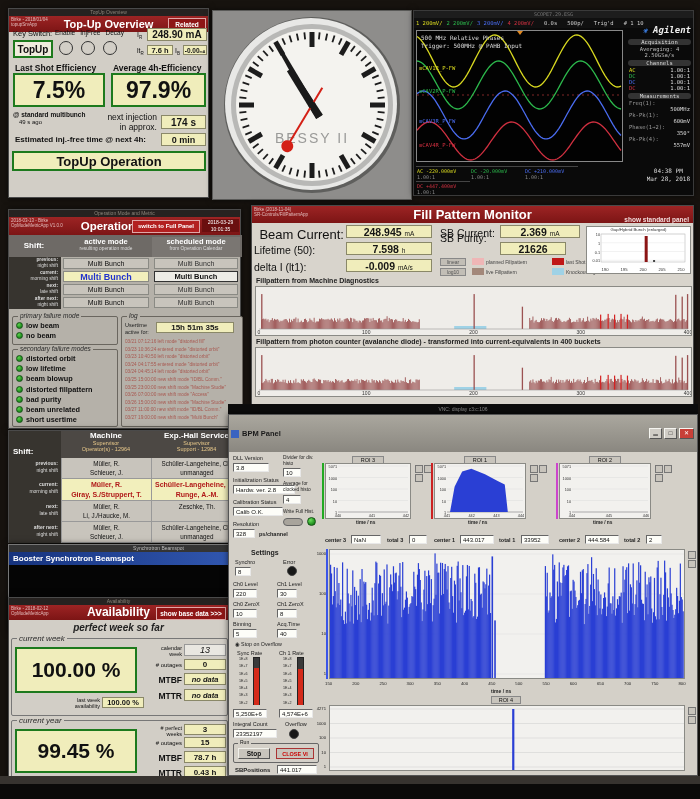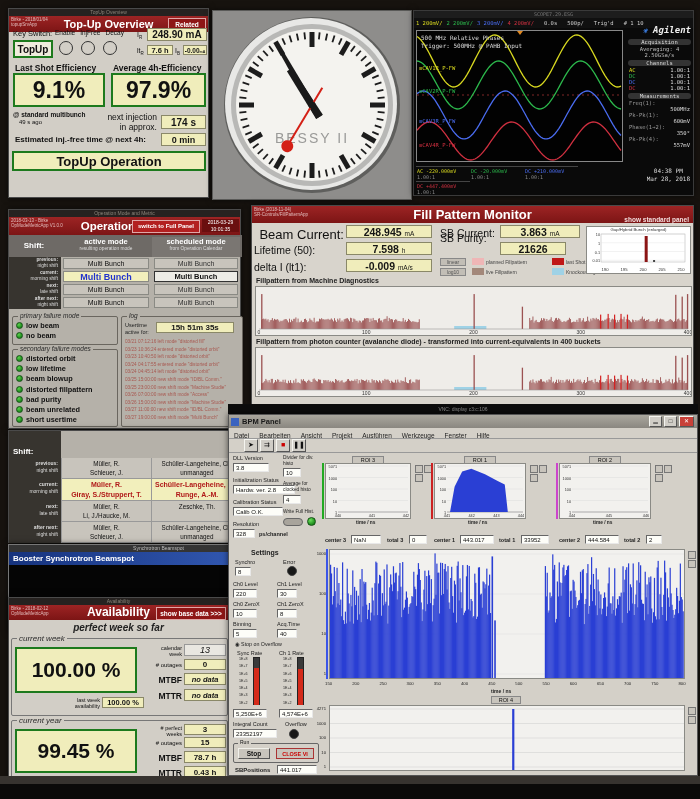--- a/index.html
+++ b/index.html
@@ -56,21 +56,21 @@
     <div class="abs ybox" style="left:138px;top:19px;width:60px;height:13px;font-size:10px;font-weight:bold;line-height:12px;">248.90 mA</div>
     <div class="abs" style="left:128px;top:38px;font-size:7px;">
       <span>lt</span><sub style="font-size:4.5px;">R</sub></div>
     <div class="abs ybox" style="left:138px;top:36px;width:26px;height:10px;font-size:7.5px;font-weight:bold;line-height:9px;">7.6 h</div>
     <div class="abs" style="left:166px;top:38px;font-size:7px;">
       <span>I</span><sub style="font-size:4.5px;">B</sub></div>
     <div class="abs ybox" style="left:174px;top:36px;width:24px;height:10px;font-size:6.5px;font-weight:bold;line-height:9px;"><span>-0.00</span><span style="font-size:3.5px;">mA</span></div>
 
     <div class="abs" style="left:6px;top:54px;font-size:8.5px;font-weight:bold;">Last Shot Efficiency</div>
     <div class="abs" style="left:104px;top:54px;font-size:8.5px;font-weight:bold;">Average 4h-Efficiency</div>
-    <div class="abs gbox" style="left:4px;top:64px;width:92px;height:34px;font-size:23px;font-weight:bold;line-height:31px;">9.1%</div>
+    <div class="abs gbox" style="left:4px;top:64px;width:92px;height:34px;font-size:23px;font-weight:bold;line-height:31px;">7.5%</div>
     <div class="abs gbox" style="left:102px;top:64px;width:95px;height:34px;font-size:23px;font-weight:bold;line-height:31px;">97.9%</div>
     <div class="abs" style="left:4px;top:102px;font-size:6.5px;font-weight:bold;">@ standard multibunch</div>
     <div class="abs" style="left:10px;top:110px;font-size:6px;">49 s ago</div>
     <div class="abs" style="left:78px;top:104px;width:70px;text-align:right;font-size:8.5px;line-height:1.15;">
       <span>next injection</span><br><span>in approx.</span></div>
     <div class="abs ybox" style="left:152px;top:106px;width:45px;height:14px;font-size:10px;font-weight:bold;line-height:13px;">174 s</div>
     <div class="abs" style="left:6px;top:126px;font-size:8px;font-weight:bold;">Estimated inj.-free time @ next 4h:</div>
     <div class="abs ybox" style="left:152px;top:124px;width:45px;height:13px;font-size:9px;font-weight:bold;line-height:12px;">0 min</div>
     <div class="abs gbox" style="left:3px;top:142px;width:194px;height:20px;font-size:13px;font-weight:bold;line-height:17px;background:#f0edbb;">TopUp Operation</div>
   </div>
@@ -344,21 +344,21 @@
     <div class="redbar" style="height:17px;line-height:17px;">
       <div class="credit"><span>Birke (2018-11-04)</span><br><span>SR-Controls/FillPatternApp</span></div>
       <div class="rtitle" style="font-size:13px;">Fill Pattern Monitor</div>
       <div class="abs" style="right:4px;top:5px;font-size:6.5px;font-weight:bold;color:#f4dede;">show standard panel</div>
     </div>
     <div class="abs" style="left:2px;top:21px;width:90px;text-align:right;font-size:13px;">Beam Current:</div>
     <div class="abs ybox" style="left:94px;top:19px;width:86px;height:13px;font-size:10.5px;font-weight:bold;line-height:12px;">
       <span>248.945</span> <span style="font-size:6.5px;font-weight:normal;">mA</span></div>
     <div class="abs" style="left:188px;top:21px;font-size:10.5px;">SB Current:</div>
     <div class="abs ybox" style="left:248px;top:19px;width:80px;height:13px;font-size:10.5px;font-weight:bold;line-height:12px;">
-      <span>3.863</span> <span style="font-size:6.5px;font-weight:normal;">mA</span></div>
+      <span>2.369</span> <span style="font-size:6.5px;font-weight:normal;">mA</span></div>
     <div class="abs" style="left:2px;top:38px;font-size:10.5px;">Lifetime (50):</div>
     <div class="abs ybox" style="left:94px;top:36px;width:86px;height:13px;font-size:10.5px;font-weight:bold;line-height:12px;">
       <span>7.598</span> <span style="font-size:6.5px;font-weight:normal;">h</span></div>
     <div class="abs" style="left:188px;top:26px;font-size:10.5px;">SB Purity:</div>
     <div class="abs ybox" style="left:248px;top:36px;width:66px;height:13px;font-size:10.5px;font-weight:bold;line-height:12px;">21626</div>
     <div class="abs" style="left:2px;top:55px;font-size:10.5px;">delta I (lt1):</div>
     <div class="abs ybox" style="left:94px;top:53px;width:86px;height:13px;font-size:10.5px;font-weight:bold;line-height:12px;">
       <span>-0.009</span> <span style="font-size:6.5px;font-weight:normal;">mA/s</span></div>
     <div class="abs" style="left:188px;top:52px;width:26px;height:8px;background:#c2beb6;border:1px solid #888;font-size:5px;text-align:center;color:#555;">linear</div>
     <div class="abs" style="left:188px;top:62px;width:26px;height:8px;background:#c2beb6;border:1px solid #888;font-size:5px;text-align:center;color:#555;">log10</div>
@@ -1042,20 +1042,30 @@
           <text x="324.75" y="47" text-anchor="middle" font-size="5" fill="#333">300</text>
           <text x="432" y="47" text-anchor="middle" font-size="5" fill="#333">400</text>
         </svg>
     </div>
   </div>
 
   <div class="panel" style="left:8px;top:430px;width:233px;height:113px;background:#b5b1a9;border:1px solid #4a4a4a;">
     <div class="abs" style="left:0;top:0;width:52px;height:27px;background:#37342f;color:#fff;">
       <div style="position:absolute;bottom:2px;left:4px;font-size:8px;font-weight:bold;">Shift:</div>
       </div>
+    <div class="abs" style="left:52px;top:0;width:90px;height:27px;background:#4c4844;color:#fff;text-align:center;">
+      <div style="font-size:8px;font-weight:bold;">Machine</div>
+      <div style="font-size:5.5px;color:#e8c88a;">Supervisor</div>
+      <div style="font-size:5.5px;color:#e8c88a;">Operator(s) - 12964</div>
+      </div>
+    <div class="abs" style="left:142px;top:0;width:91px;height:27px;background:#4c4844;color:#fff;text-align:center;">
+      <div style="font-size:8px;font-weight:bold;">Exp.-Hall Service</div>
+      <div style="font-size:5.5px;color:#e8c88a;">Supervisor</div>
+      <div style="font-size:5.5px;color:#e8c88a;">Support - 12984</div>
+      </div>
     <div class="abs" id="shift-rows" style="left:0;top:27px;width:233px;">
         <div style="position: relative; height: 21px;">
           <div style="position: absolute; box-sizing: border-box; left: 0px; top: 0px; width: 52px; height: 100%; background: rgb(55, 52, 47); color: rgb(221, 221, 221); text-align: right; padding: 2px 3px 0px 0px; font-size: 5px; line-height: 1.3;"><b>previous:</b><br>night shift</div>
           <div style="position: absolute; box-sizing: border-box; left: 52px; top: 0px; width: 90px; height: 100%; text-align: center; border-bottom: 1px solid rgb(153, 153, 153); border-left: 1px solid rgb(153, 153, 153); padding-top: 1px; background: rgb(200, 196, 188);">
             <div style="font-size:6.3px;line-height:1.45;">Müller, R.</div>
             <div style="font-size:6.3px;line-height:1.45;">Schleuer, J.</div>
           </div>
           <div style="position: absolute; box-sizing: border-box; left: 142px; top: 0px; width: 91px; height: 100%; text-align: center; border-bottom: 1px solid rgb(153, 153, 153); border-left: 1px solid rgb(153, 153, 153); padding-top: 1px; background: rgb(200, 196, 188);">
             <div style="font-size:6.3px;line-height:1.45;">Schüller-Langeheine, Ch.</div>
             <div style="font-size:6.3px;line-height:1.45;">unmanaged</div>
@@ -1140,21 +1150,21 @@
       <div class="abs ybox" style="left:172px;top:16px;width:42px;height:11px;font-size:8px;font-weight:bold;line-height:10px;">15</div>
       <div class="abs" style="left:128px;top:32px;width:42px;font-size:8.5px;font-weight:bold;text-align:right;">MTBF</div>
       <div class="abs ybox" style="left:172px;top:30px;width:42px;height:12px;font-size:8px;font-weight:bold;line-height:11px;">78.7 h</div>
       <div class="abs" style="left:128px;top:47px;width:42px;font-size:8.5px;font-weight:bold;text-align:right;">MTTR</div>
       <div class="abs ybox" style="left:172px;top:45px;width:42px;height:12px;font-size:8px;font-weight:bold;line-height:11px;">0.43 h</div>
     </div>
   </div>
 
   <div class="abs" style="left:228px;top:404px;width:470px;height:10px;background:#0c0c0c;color:#8a8a8a;font-size:5px;text-align:center;line-height:10px;">VNC: display c3:c:106</div>
   <div class="panel" id="bpmwin" style="left:228px;top:414px;width:470px;height:362px;background:#d4d0c8;border:1px solid #555;">
-    <div style="height:13px;background:linear-gradient(#aaa79e,#8a8780);display:flex;align-items:center;padding:0 2px;">
+    <div style="height:13px;background:linear-gradient(#aaa79e,#8a8780);display:flex;align-items:center;padding:12px 2px;">
       <span style="width:8px;height:8px;background:#3a63c0;display:inline-block;margin-right:3px;"></span>
       <span style="font-size:7.5px;font-weight:bold;color:#1a1a1a;flex:1;">BPM Panel</span>
       <span class="toolbtn" style="width:11px;height:9px;line-height:7px;font-size:6px;">▁</span>
       <span class="toolbtn" style="width:11px;height:9px;line-height:8px;font-size:6px;">□</span>
       <span class="toolbtn" style="width:13px;height:9px;line-height:8px;font-size:6px;background:#c84038;color:#fff;">✕</span>
     </div>
     <div id="bpm-menubar" style="height:10px;background:#d4d0c8;border-bottom:1px solid #999;line-height:10px;"><span class="menuitem">Datei</span><span class="menuitem">Bearbeiten</span><span class="menuitem">Ansicht</span><span class="menuitem">Projekt</span><span class="menuitem">Ausführen</span><span class="menuitem">Werkzeuge</span><span class="menuitem">Fenster</span><span class="menuitem">Hilfe</span></div>
     <div style="height:13px;border-bottom:1px solid #999;padding-left:14px;display:flex;align-items:center;">
       <span class="toolbtn">➤</span>
       <span class="toolbtn">⇉</span>

